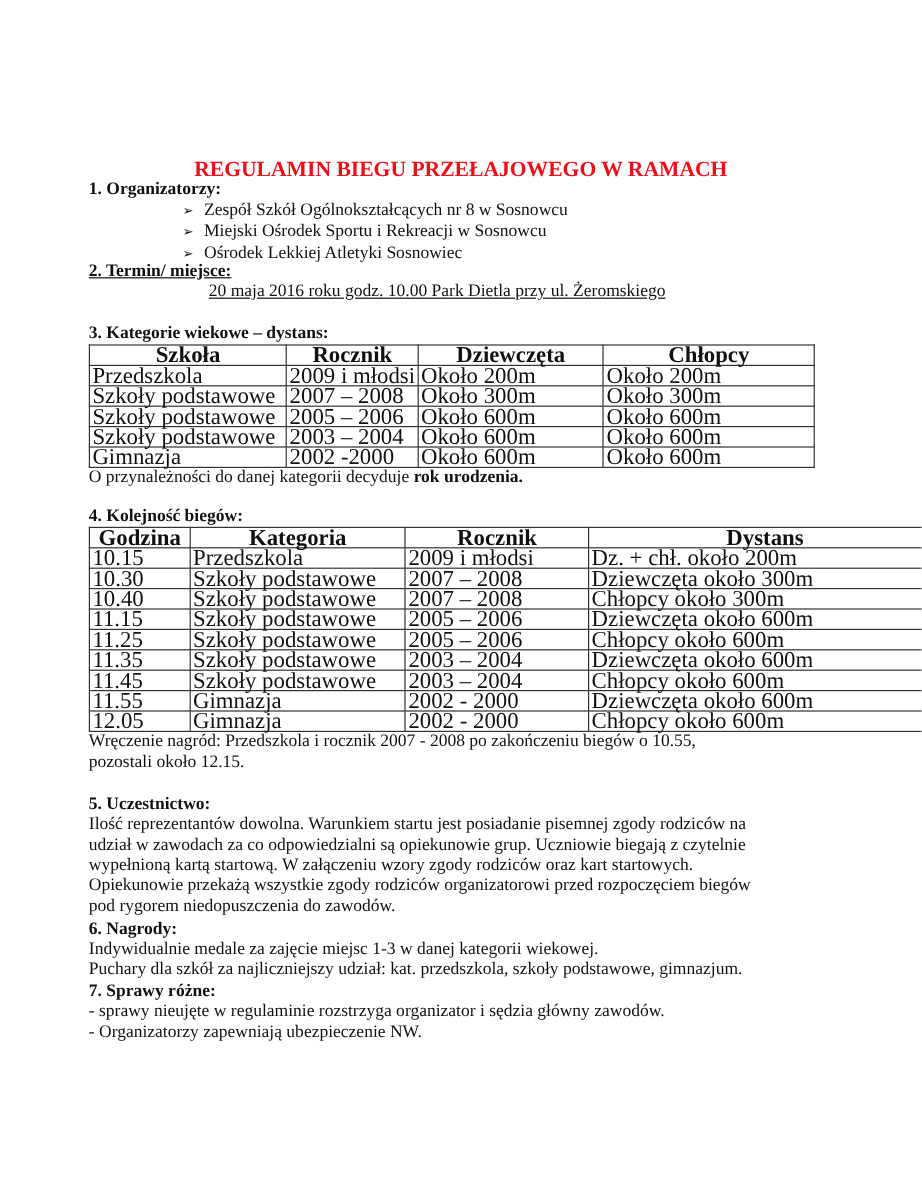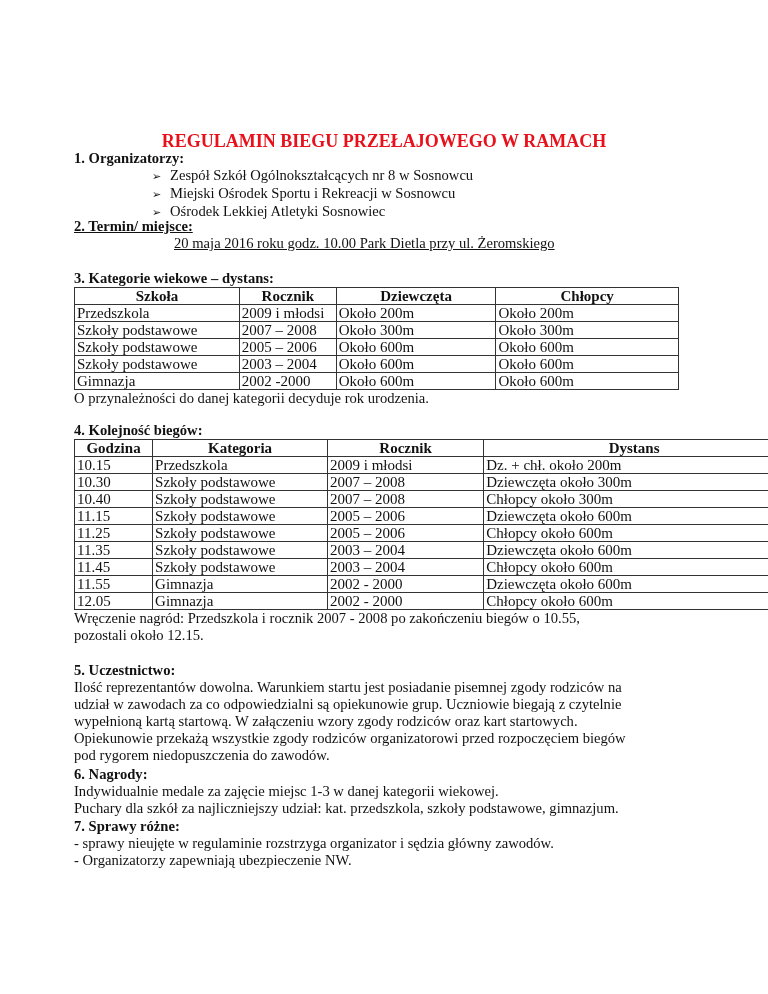--- a/index.html
+++ b/index.html
@@ -8,27 +8,27 @@
     .page { position: absolute; left: 74px; top: 0; width: 612px; }
     .title { position: absolute; left: 0; top: 86px; width: 620px; text-align: center;
              color: #e8101a; font-weight: bold; font-size: 18px; line-height: 25px; margin-top: 43px; }
     .block { position: absolute; left: 0; }
     .h { font-weight: bold; line-height: 17px; }
     .line { line-height: 17px; white-space: nowrap; }
     ul.orgs { list-style: none; margin: 0; padding: 0 0 0 78px; }
     ul.orgs li { line-height: 17px; white-space: nowrap; }
     ul.orgs li .arrow { display: inline-block; width: 18px; font-size: 11px; }
     .indent2 { padding-left: 100px; }
-    table { border-collapse: collapse; font-size: 15px; }
+    table { border-collapse: collapse; font-size: 19px; }
     td, th { border: 1.3px solid #333; padding: 0 2px; line-height: 15px; height: 16px; white-space: nowrap; }
     th { font-weight: bold; text-align: center; }
     td { text-align: left; }
     .t1 { width: 605px; }
     .t2 { width: 711px; }
-    .bold { font-weight: normal; }
+    .bold { font-weight: bold; }
     p.para { margin: 0; line-height: 17px; }
   </style>
 </head>
 <body>
 
 <div class="page">
 
   <div class="title">
     <div>REGULAMIN BIEGU PRZEŁAJOWEGO W RAMACH</div>
   </div>

